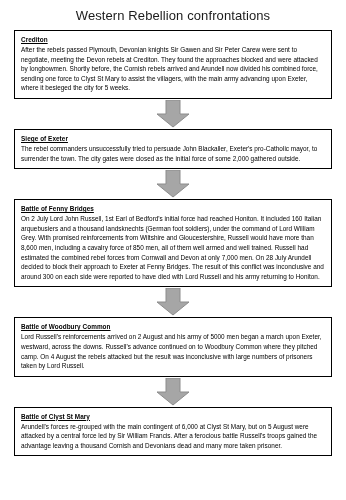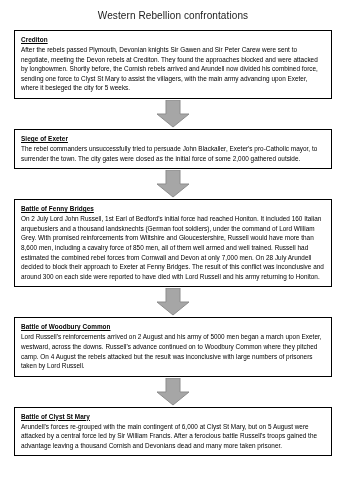--- a/index.html
+++ b/index.html
@@ -15,21 +15,21 @@
     overflow: hidden;
   }
   .page {
     position: relative;
     width: 346px;
     height: 500px;
     box-sizing: border-box;
   }
   .page-title {
     text-align: center;
-    font-size: 10px;
+    font-size: 13px;
     font-weight: 400;
     color: #1b1b1b;
     letter-spacing: 0.1px;
     margin: 0;
     padding: 9px 0 8px 0;
     line-height: 13px;
   }
   .flow {
     padding: 0 14px 0 14px;
     box-sizing: border-box;

